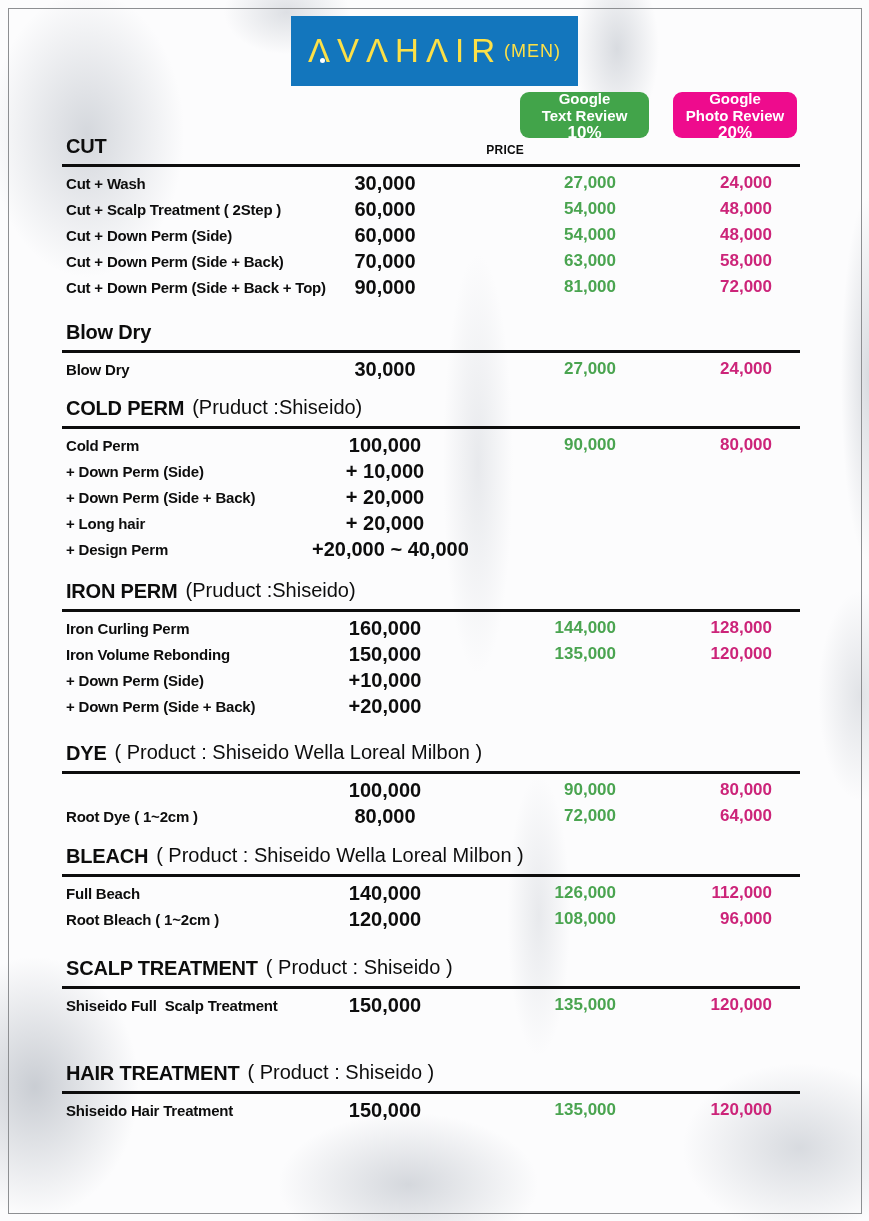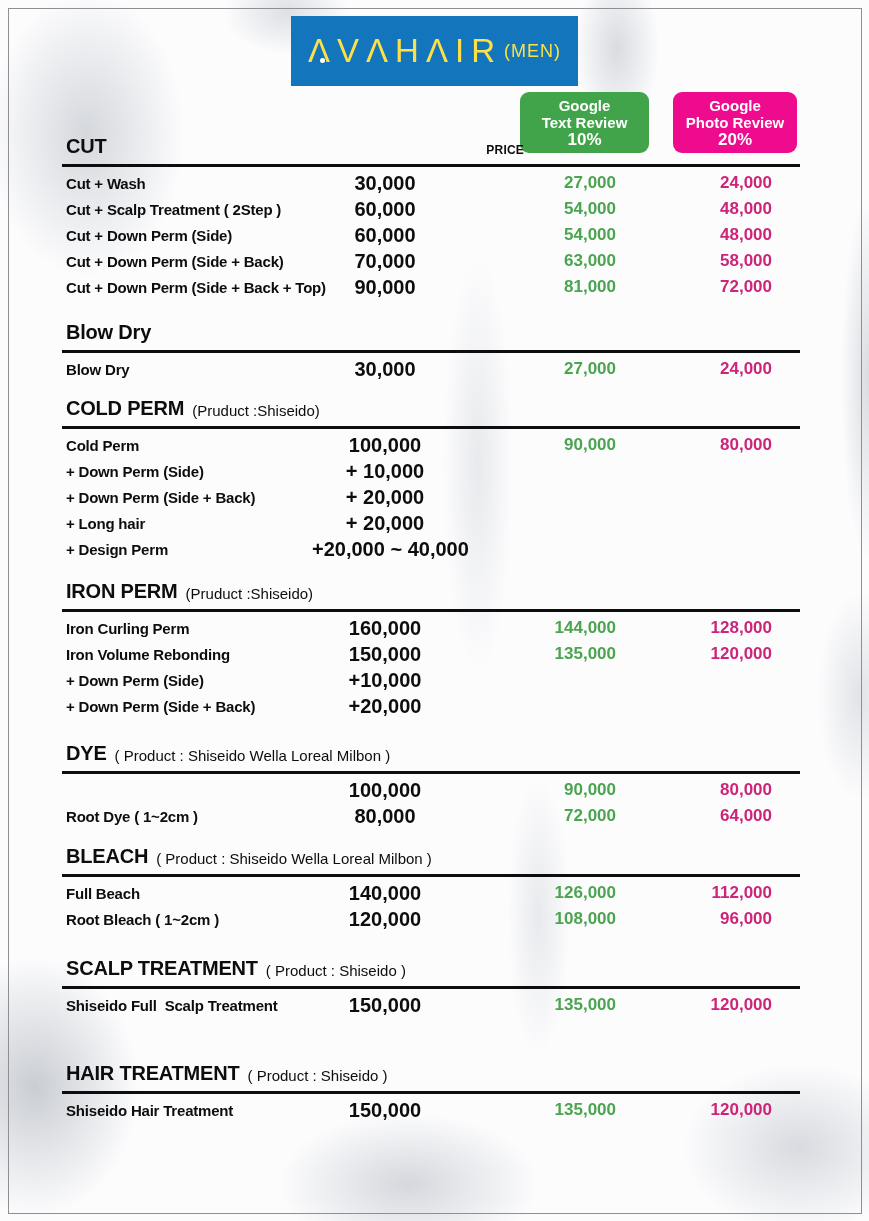--- a/index.html
+++ b/index.html
@@ -32,40 +32,40 @@
   .brand-main{
     position:relative;font-size:33px;font-weight:400;letter-spacing:7px;
   }
   .brand-main::before{
     content:"";position:absolute;left:12px;bottom:7px;width:5px;height:5px;
     border-radius:50%;background:#fff;
   }
   .brand-suffix{font-size:18px;font-weight:400;letter-spacing:1px;margin-left:2px;}
   
   .badge{
-    position:absolute;top:92px;height:61px;border-radius:9px;color:#fff;
+    position:absolute;top:92px;height:46px;border-radius:9px;color:#fff;
     display:flex;flex-direction:column;align-items:center;justify-content:center;
     font-weight:700;line-height:17px;font-size:15px;text-align:center;
   }
   .badge-green{left:520px;width:129px;background:#42a44a;}
   .badge-pink{left:673px;width:124px;background:#ee0b8d;}
   .badge .pct{font-size:17px;}
   
   .table{position:absolute;left:62px;top:132px;width:738px;}
   .sec{margin-top:0;}
   .sec:nth-child(2){margin-top:18px;}
   .sec:nth-child(3){margin-top:12px;}
   .sec:nth-child(4){margin-top:15px;}
   .sec:nth-child(5){margin-top:20px;}
   .sec:nth-child(6){margin-top:13px;}
   .sec:nth-child(7){margin-top:22px;}
   .sec:nth-child(8){margin-top:41px;}
   .sec-head{position:relative;height:26px;display:flex;align-items:flex-end;color:#0d0d0d;}
   .sec-title{font-size:20px;font-weight:700;letter-spacing:-0.2px;padding-left:4px;white-space:pre;}
-  .sec-note{font-size:15px;font-weight:400;margin-left:8px;padding-bottom:1px;white-space:pre;}
+  .sec-note{font-size:20px;font-weight:400;margin-left:8px;padding-bottom:1px;white-space:pre;}
   .price-head{
     position:absolute;left:312px;bottom:1px;width:150px;
     text-align:right;font-size:12px;font-weight:700;letter-spacing:0.2px;
   }
   .rule{height:3px;background:#0d0d0d;margin-top:6px;}
   .rows{margin-top:3px;}
   .row{
     display:grid;grid-template-columns:250px 146px 162px 180px;
     height:26px;align-items:center;
   }

